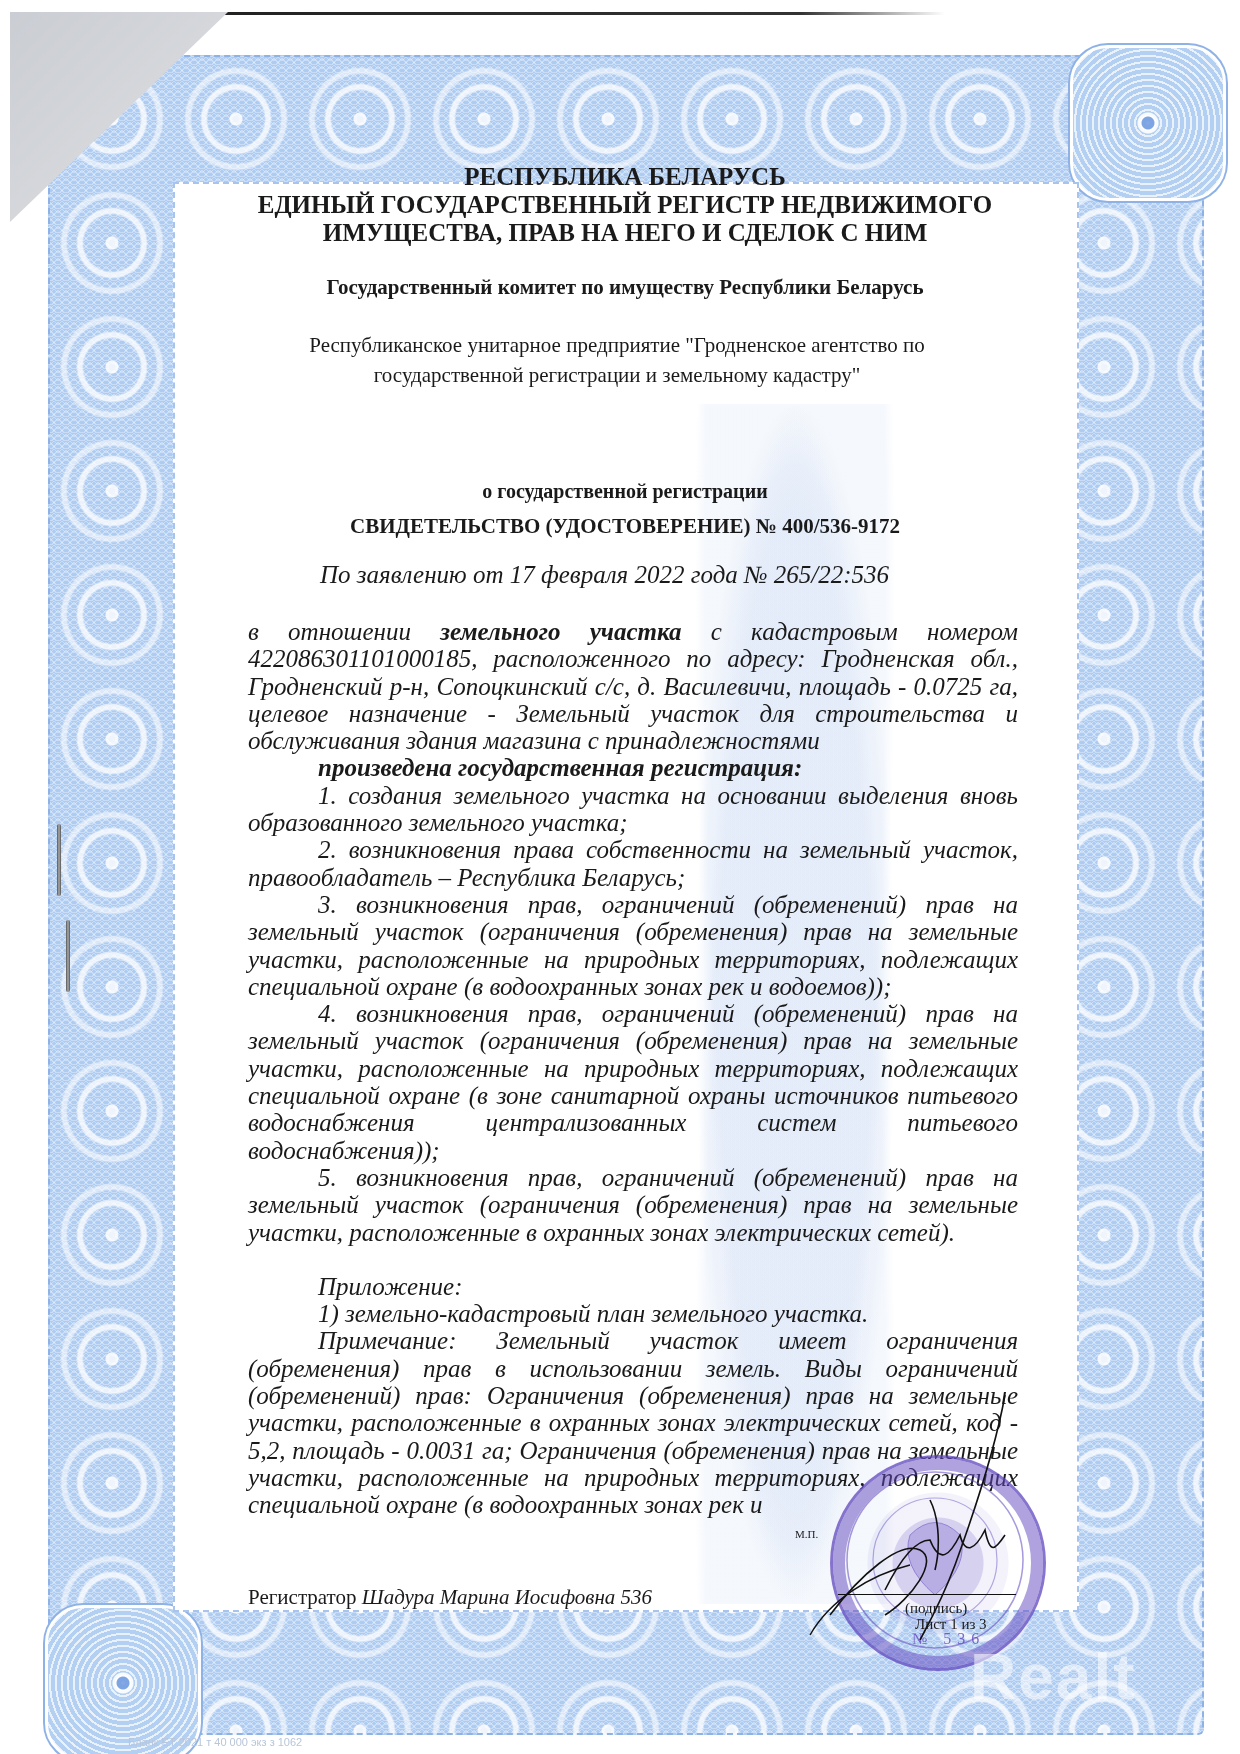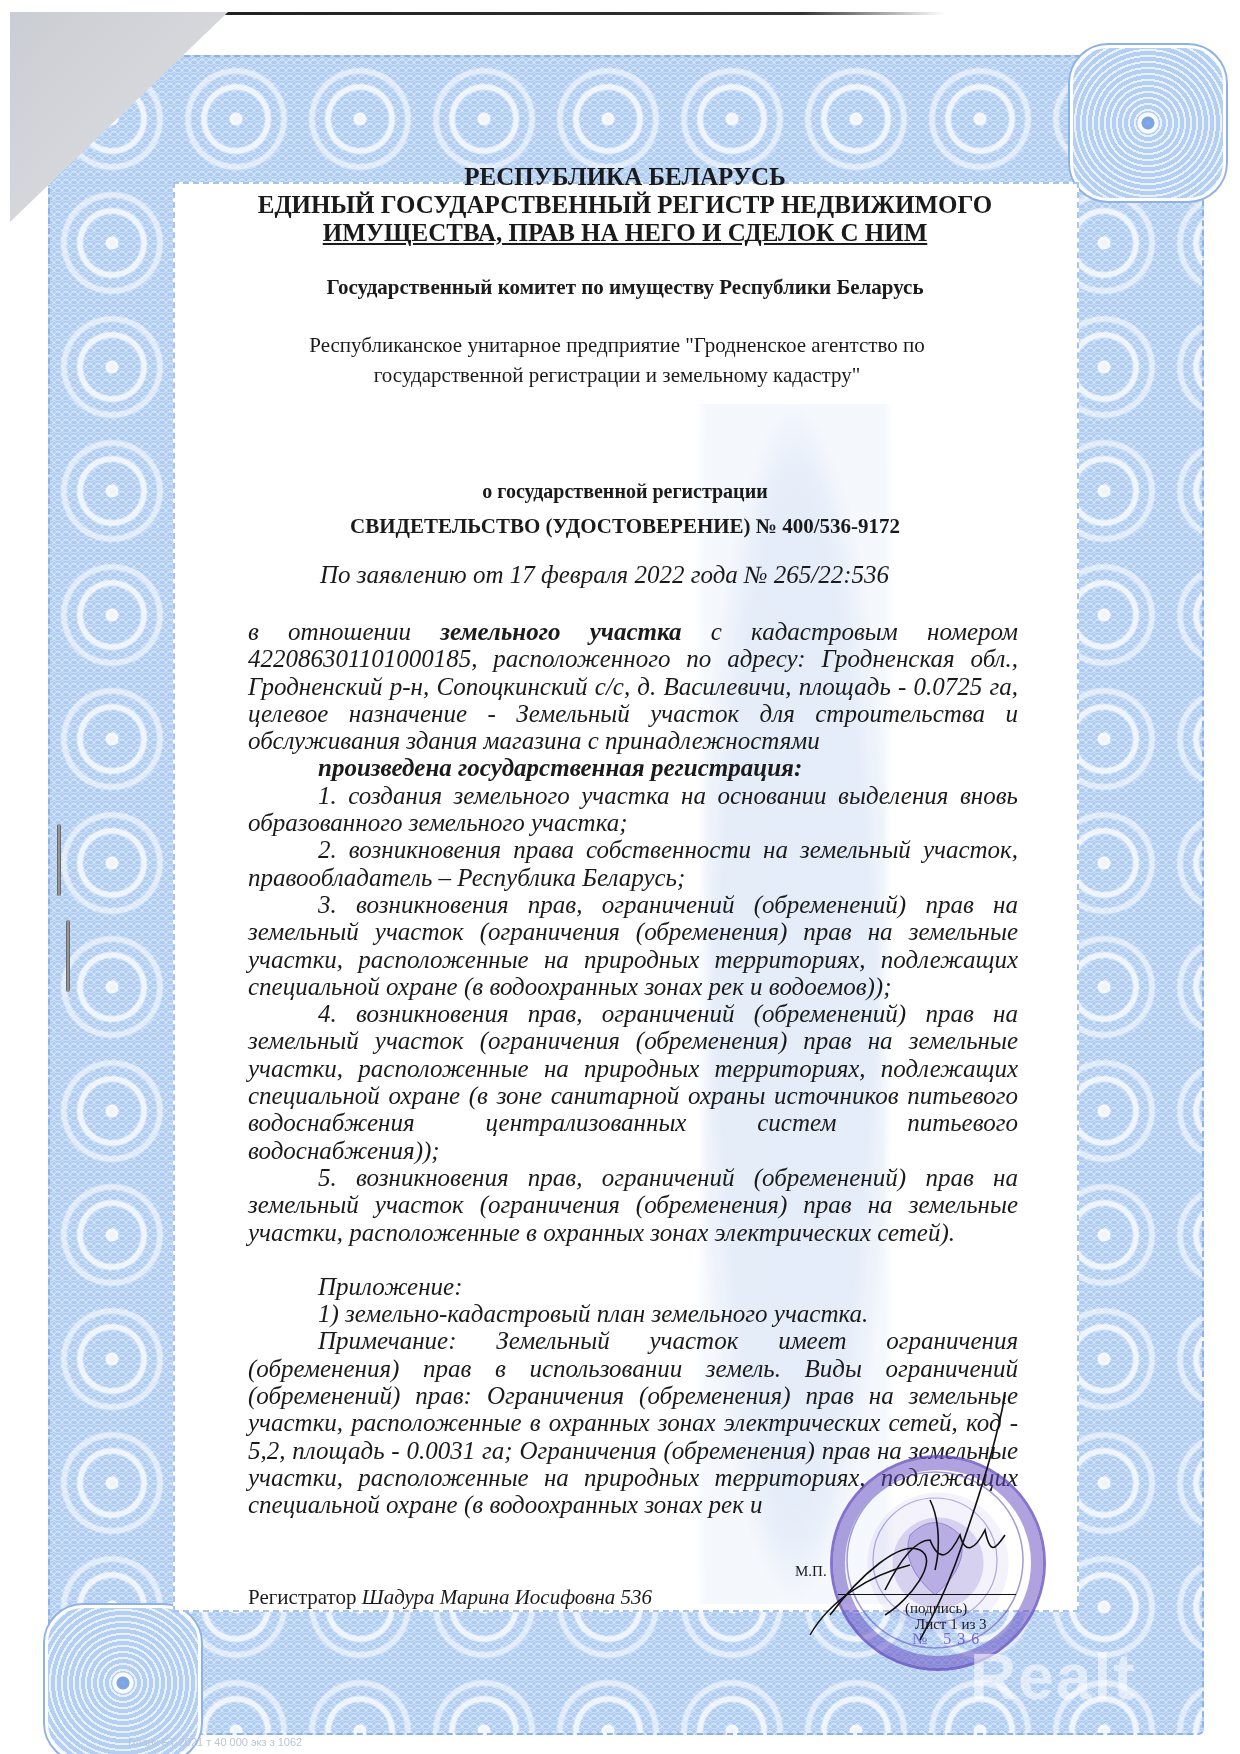--- a/index.html
+++ b/index.html
@@ -57,33 +57,33 @@
       radial-gradient(ellipse at 50% 15%, rgba(170,195,235,0.12) 0 90px, rgba(255,255,255,0) 100px),
       radial-gradient(ellipse at 50% 50%, rgba(170,195,235,0.10) 0 90px, rgba(255,255,255,0) 100px),
       radial-gradient(ellipse at 50% 85%, rgba(170,195,235,0.12) 0 90px, rgba(255,255,255,0) 100px);
     pointer-events: none;
   }
   
   .doc { position: absolute; left: 0; top: 0; width: 1240px; height: 1754px; }
   .hdr { position: absolute; left: 180px; width: 890px; text-align: center; font-weight: bold; }
   .h1 { top: 163px; font-size: 25px; line-height: 28px; }
   .h1b { top: 191px; font-size: 25px; line-height: 28px; }
-  .h1c { top: 219px; font-size: 25px; line-height: 28px; text-decoration: underline; }
+  .h1c { top: 219px; font-size: 25px; line-height: 28px; }
   .h2 { top: 275px; font-size: 21px; }
   .org { position: absolute; left: 172px; width: 890px; text-align: center; font-size: 21px; line-height: 30px; top: 330px; }
   .title1 { top: 474px; font-size: 21px; margin-top: 40px; }
   .title2 { top: 480px; font-size: 20px; }
   .p { position: absolute; left: 248px; width: 770px; font-size: 25px; line-height: 27.3px; text-align: justify; font-style: italic; }
   .para-app { top: 561px; left: 320px; width: 700px; text-align:left; }
   .body-main { top: 618px; }
   .indent { text-indent: 70px; }
   .bold { font-weight: bold; }
   .reg-line { position: absolute; left: 248px; top: 1585px; font-size: 21px; }
   .reg-line i { font-style: italic; }
-  .mp { position: absolute; left: 795px; top: 1563px; font-size: 15px; }
+  .mp { position: absolute; left: 795px; top: 1528px; font-size: 11px; }
   .sig-line { position: absolute; left: 838px; top: 1594px; width: 178px; height: 1px; background: #111; }
   .sig-cap { position: absolute; left: 905px; top: 1600px; font-size: 15px; }
   .sheet { position: absolute; left: 915px; top: 1616px; font-size: 15px; }
   .printer-note { position: absolute; left: 128px; top: 1736px; font-size: 11px; color: #b8c6da; font-family: "Liberation Sans", sans-serif; }
   .staple { position: absolute; width: 4px; background: linear-gradient(90deg,#555,#aaa,#555); border-radius: 2px; }
   .st1 { left: 57px; top: 824px; height: 72px; }
   .st2 { left: 66px; top: 920px; height: 72px; }
   
   .stamp {
     position: absolute; left: 830px; top: 1455px; width: 210px; height: 210px; border-radius: 50%;

